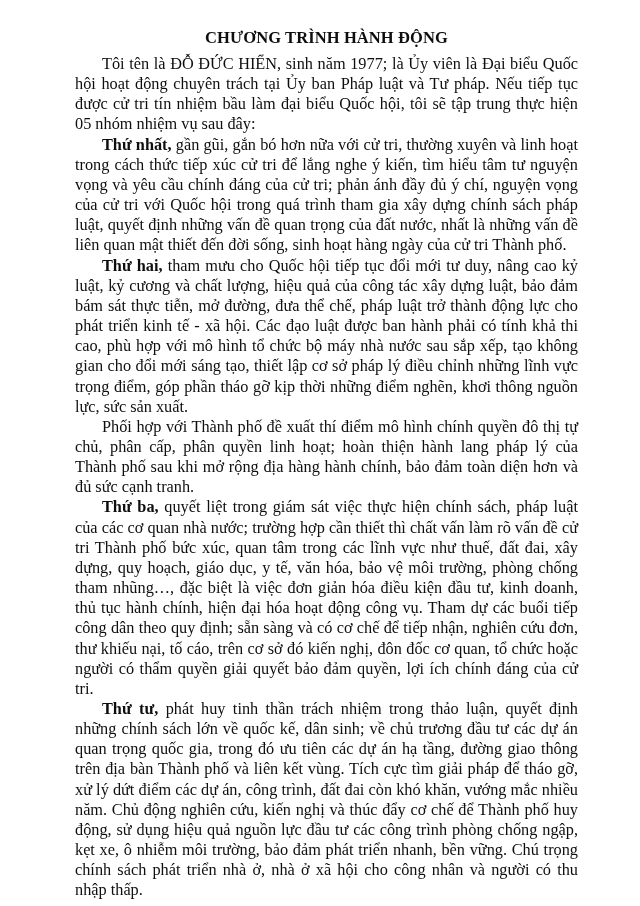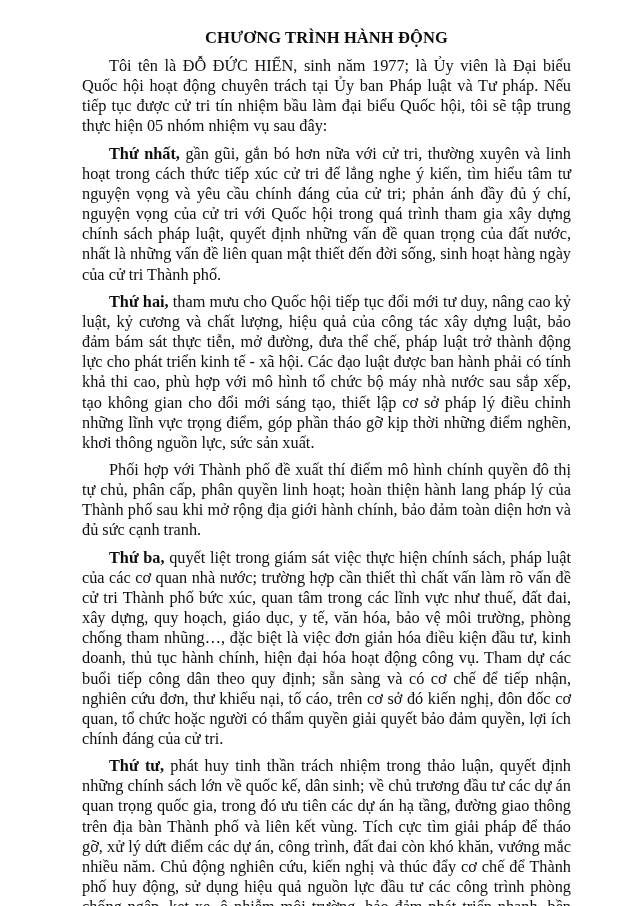--- a/index.html
+++ b/index.html
@@ -29,21 +29,21 @@
     white-space: nowrap;
     letter-spacing: 0.1px;
   }
   .doc-title.second {
     font-size: 16px;
   }
   .doc-body {
     margin-top: 5px;
   }
   .para {
-    margin: 7px;
+    margin: 0;
     text-align: justify;
     text-indent: 27px;
   }
   .para .lead {
     font-weight: bold;
   }
 </style>
 </head>
 <body>
 
@@ -53,20 +53,20 @@
 
 
   <div class="doc-body">
 
     <p class="para"><span>Tôi tên là ĐỖ ĐỨC HIỂN, sinh năm 1977; là Ủy viên là Đại biểu Quốc hội hoạt động chuyên trách tại Ủy ban Pháp luật và Tư pháp. Nếu tiếp tục được cử tri tín nhiệm bầu làm đại biểu Quốc hội, tôi sẽ tập trung thực hiện 05 nhóm nhiệm vụ sau đây:</span></p>
 
     <p class="para"><strong class="lead">Thứ nhất,</strong><span> gần gũi, gắn bó hơn nữa với cử tri, thường xuyên và linh hoạt trong cách thức tiếp xúc cử tri để lắng nghe ý kiến, tìm hiểu tâm tư nguyện vọng và yêu cầu chính đáng của cử tri; phản ánh đầy đủ ý chí, nguyện vọng của cử tri với Quốc hội trong quá trình tham gia xây dựng chính sách pháp luật, quyết định những vấn đề quan trọng của đất nước, nhất là những vấn đề liên quan mật thiết đến đời sống, sinh hoạt hàng ngày của cử tri Thành phố.</span></p>
 
     <p class="para"><strong class="lead">Thứ hai,</strong><span> tham mưu cho Quốc hội tiếp tục đổi mới tư duy, nâng cao kỷ luật, kỷ cương và chất lượng, hiệu quả của công tác xây dựng luật, bảo đảm bám sát thực tiễn, mở đường, đưa thể chế, pháp luật trở thành động lực cho phát triển kinh tế - xã hội. Các đạo luật được ban hành phải có tính khả thi cao, phù hợp với mô hình tổ chức bộ máy nhà nước sau sắp xếp, tạo không gian cho đổi mới sáng tạo, thiết lập cơ sở pháp lý điều chỉnh những lĩnh vực trọng điểm, góp phần tháo gỡ kịp thời những điểm nghẽn, khơi thông nguồn lực, sức sản xuất.</span></p>
 
-    <p class="para"><span>Phối hợp với Thành phố đề xuất thí điểm mô hình chính quyền đô thị tự chủ, phân cấp, phân quyền linh hoạt; hoàn thiện hành lang pháp lý của Thành phố sau khi mở rộng địa giới hành chính, bảo đảm toàn diện hơn và đủ sức cạnh tranh.</span></p>
+    <p class="para"><span>Phối hợp với Thành phố đề xuất thí điểm mô hình chính quyền đô thị tự chủ, phân cấp, phân quyền linh hoạt; hoàn thiện hành lang pháp lý của Thành phố sau khi mở rộng địa hàng hành chính, bảo đảm toàn diện hơn và đủ sức cạnh tranh.</span></p>
 
     <p class="para"><strong class="lead">Thứ ba,</strong><span> quyết liệt trong giám sát việc thực hiện chính sách, pháp luật của các cơ quan nhà nước; trường hợp cần thiết thì chất vấn làm rõ vấn đề cử tri Thành phố bức xúc, quan tâm trong các lĩnh vực như thuế, đất đai, xây dựng, quy hoạch, giáo dục, y tế, văn hóa, bảo vệ môi trường, phòng chống tham nhũng…, đặc biệt là việc đơn giản hóa điều kiện đầu tư, kinh doanh, thủ tục hành chính, hiện đại hóa hoạt động công vụ. Tham dự các buổi tiếp công dân theo quy định; sẵn sàng và có cơ chế để tiếp nhận, nghiên cứu đơn, thư khiếu nại, tố cáo, trên cơ sở đó kiến nghị, đôn đốc cơ quan, tổ chức hoặc người có thẩm quyền giải quyết bảo đảm quyền, lợi ích chính đáng của cử tri.</span></p>
 
     <p class="para"><strong class="lead">Thứ tư,</strong><span> phát huy tinh thần trách nhiệm trong thảo luận, quyết định những chính sách lớn về quốc kế, dân sinh; về chủ trương đầu tư các dự án quan trọng quốc gia, trong đó ưu tiên các dự án hạ tầng, đường giao thông trên địa bàn Thành phố và liên kết vùng. Tích cực tìm giải pháp để tháo gỡ, xử lý dứt điểm các dự án, công trình, đất đai còn khó khăn, vướng mắc nhiều năm. Chủ động nghiên cứu, kiến nghị và thúc đẩy cơ chế để Thành phố huy động, sử dụng hiệu quả nguồn lực đầu tư các công trình phòng chống ngập, kẹt xe, ô nhiễm môi trường, bảo đảm phát triển nhanh, bền vững. Chú trọng chính sách phát triển nhà ở, nhà ở xã hội cho công nhân và người có thu nhập thấp.</span></p>
 
   </div>
 </div>
 
 </body></html>

